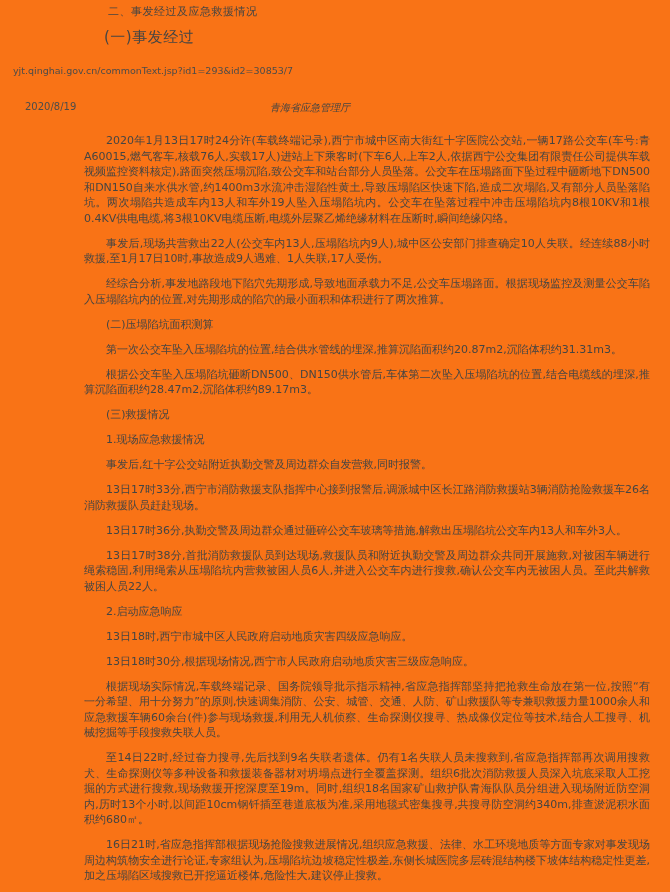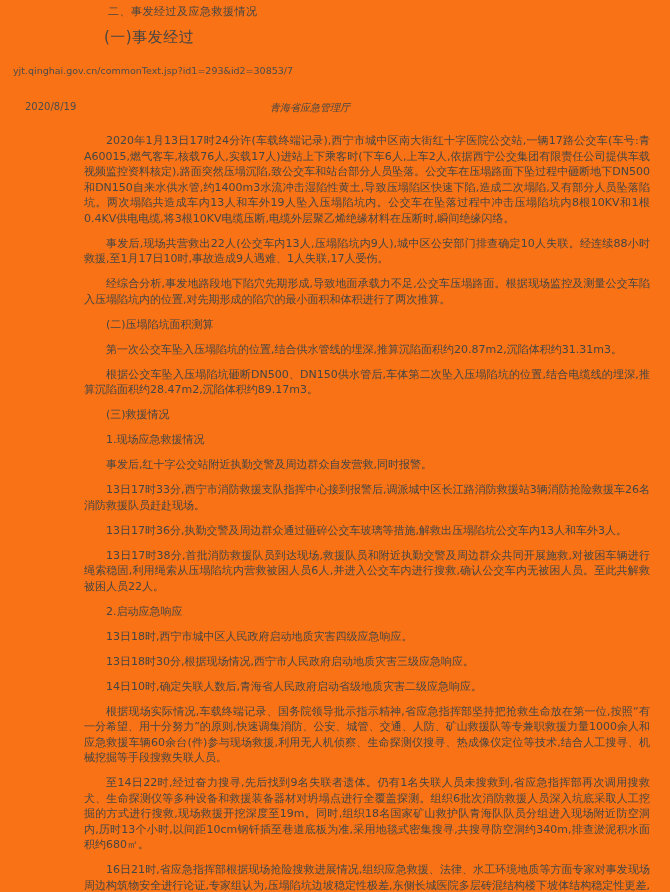--- a/index.html
+++ b/index.html
@@ -70,19 +70,18 @@
       <p class="block paragraph">根据公交车坠入压塌陷坑砸断DN500、DN150供水管后,车体第二次坠入压塌陷坑的位置,结合电缆线的埋深,推算沉陷面积约28.47m2,沉陷体积约89.17m3。</p>
       <p class="block heading">(三)救援情况</p>
       <p class="block subheading">1.现场应急救援情况</p>
       <p class="block paragraph">事发后,红十字公交站附近执勤交警及周边群众自发营救,同时报警。</p>
       <p class="block paragraph">13日17时33分,西宁市消防救援支队指挥中心接到报警后,调派城中区长江路消防救援站3辆消防抢险救援车26名消防救援队员赶赴现场。</p>
       <p class="block paragraph">13日17时36分,执勤交警及周边群众通过砸碎公交车玻璃等措施,解救出压塌陷坑公交车内13人和车外3人。</p>
       <p class="block paragraph">13日17时38分,首批消防救援队员到达现场,救援队员和附近执勤交警及周边群众共同开展施救,对被困车辆进行绳索稳固,利用绳索从压塌陷坑内营救被困人员6人,并进入公交车内进行搜救,确认公交车内无被困人员。至此共解救被困人员22人。</p>
       <p class="block subheading">2.启动应急响应</p>
       <p class="block paragraph">13日18时,西宁市城中区人民政府启动地质灾害四级应急响应。</p>
       <p class="block paragraph">13日18时30分,根据现场情况,西宁市人民政府启动地质灾害三级应急响应。</p>
-      <p class="block paragraph">14日10时,确定失联人数后,青海省人民政府启动省级地质灾害二级应急响应。</p>
       <p class="block paragraph">根据现场实际情况,车载终端记录、国务院领导批示指示精神,省应急指挥部坚持把抢救生命放在第一位,按照“有一分希望、用十分努力”的原则,快速调集消防、公安、城管、交通、人防、矿山救援队等专兼职救援力量1000余人和应急救援车辆60余台(件)参与现场救援,利用无人机侦察、生命探测仪搜寻、热成像仪定位等技术,结合人工搜寻、机械挖掘等手段搜救失联人员。</p>
       <p class="block paragraph">至14日22时,经过奋力搜寻,先后找到9名失联者遗体。仍有1名失联人员未搜救到,省应急指挥部再次调用搜救犬、生命探测仪等多种设备和救援装备器材对坍塌点进行全覆盖探测。组织6批次消防救援人员深入坑底采取人工挖掘的方式进行搜救,现场救援开挖深度至19m。同时,组织18名国家矿山救护队青海队队员分组进入现场附近防空洞内,历时13个小时,以间距10cm钢钎插至巷道底板为准,采用地毯式密集搜寻,共搜寻防空洞约340m,排查淤泥积水面积约680㎡。</p>
       <p class="block paragraph">16日21时,省应急指挥部根据现场抢险搜救进展情况,组织应急救援、法律、水工环境地质等方面专家对事发现场周边构筑物安全进行论证,专家组认为,压塌陷坑边坡稳定性极差,东侧长城医院多层砖混结构楼下坡体结构稳定性更差,加之压塌陷区域搜救已开挖逼近楼体,危险性大,建议停止搜救。</p>
     </div>
 
 </div>
 
 </body></html>

